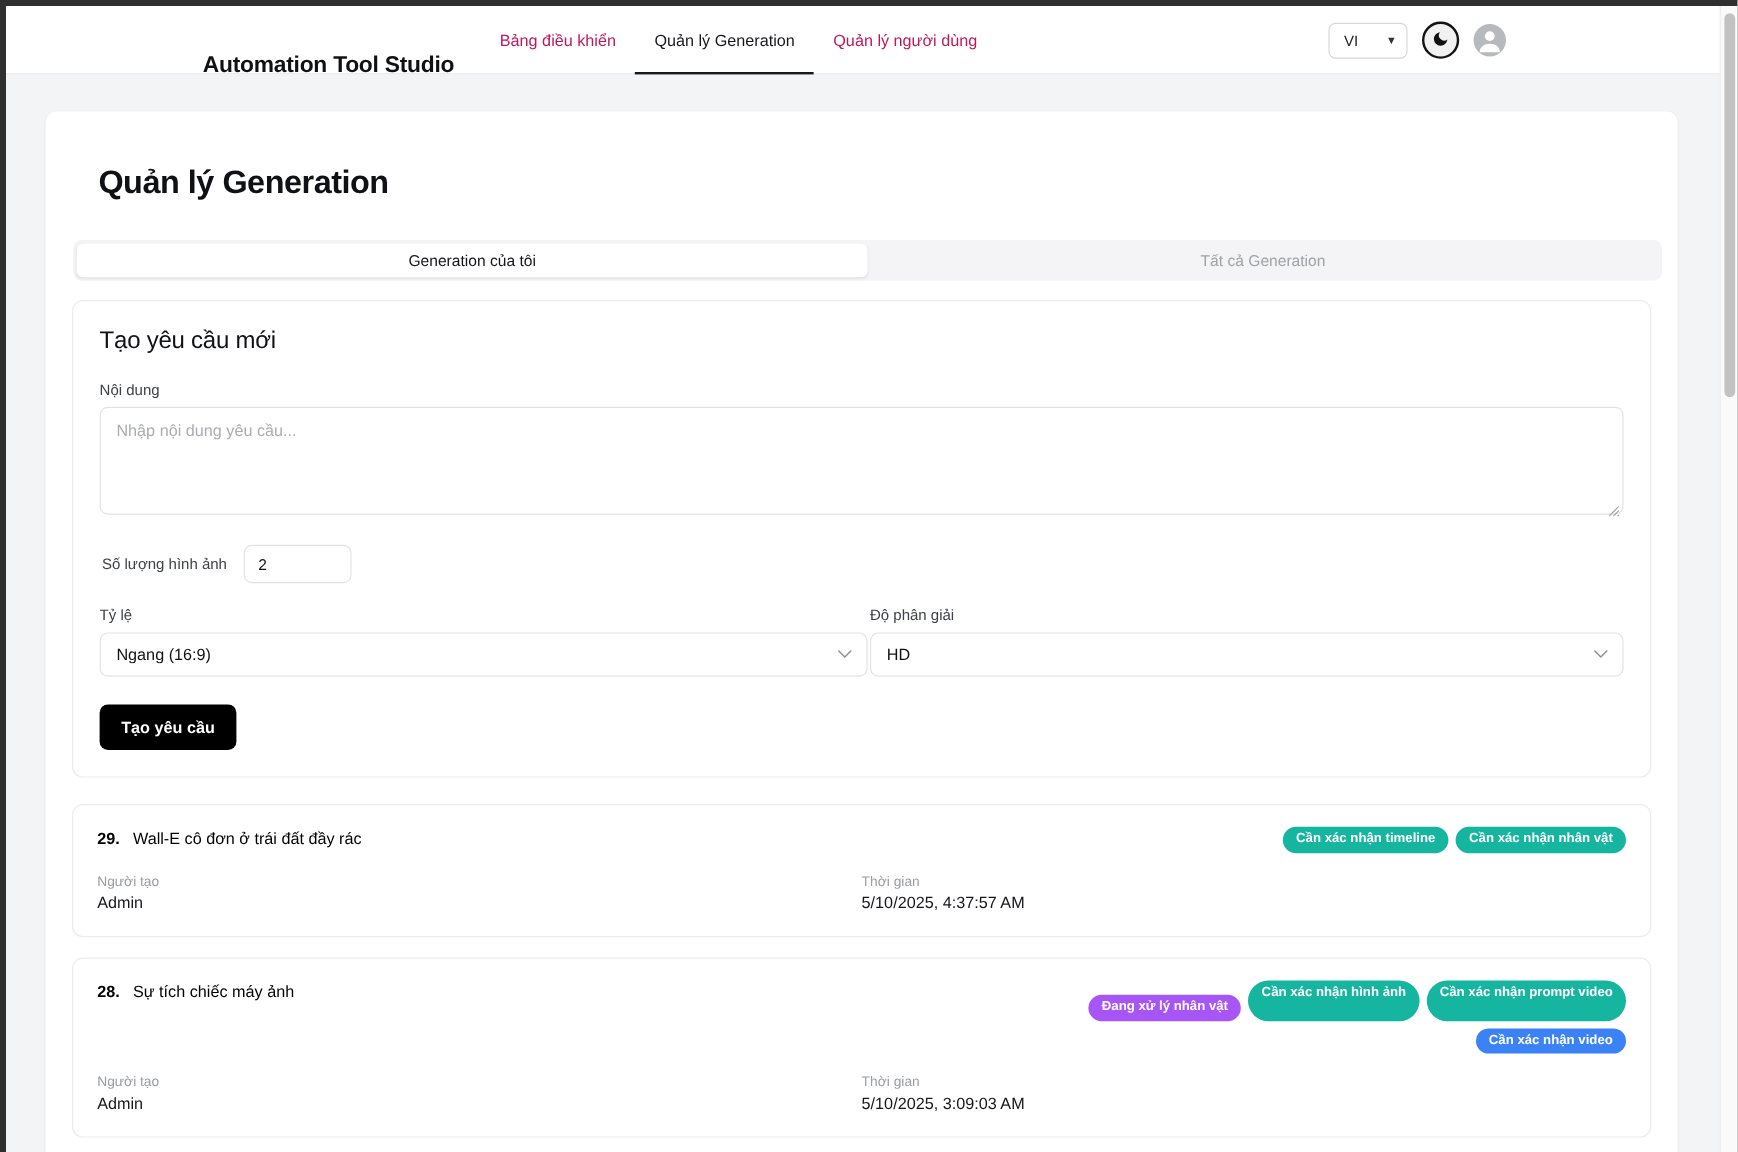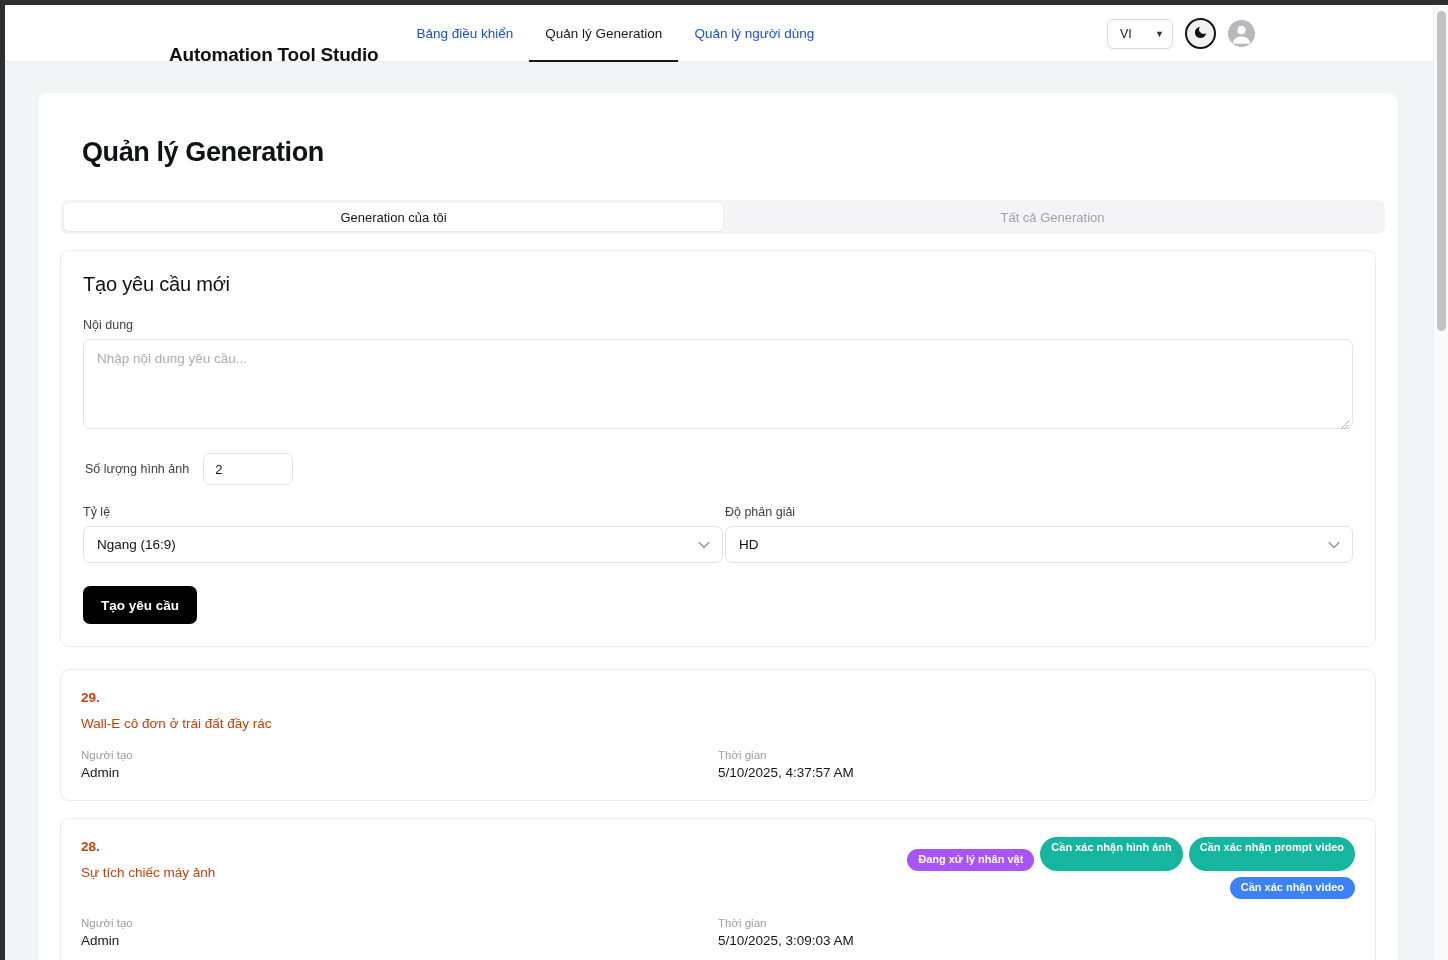--- a/index.html
+++ b/index.html
@@ -63,21 +63,21 @@
     display: flex;
     align-items: stretch;
     height: 57px;
     margin-left: 22px;
   }
   .navlink {
     display: flex;
     align-items: center;
     padding: 0 16px;
     font-size: 13.5px;
-    color: #1d4ed8;
+    color: #be185d;
     white-space: nowrap;
     cursor: pointer;
     position: relative;
     height: 57px;
   }
   .navlink.active {
     color: #17181b;
     font-weight: 500;
   }
   .navlink.active::after {
@@ -327,26 +327,25 @@
     background: #fff;
     cursor: pointer;
   }
   .gen-head {
     display: flex;
     justify-content: space-between;
     align-items: flex-start;
   }
   .gen-title {
     font-size: 13.5px;
-    color: #c2410c;
+    color: #000000;
     font-weight: 500;
     display: flex;
     gap: 11px;
     padding-top: 2px;
-    flex-direction: column;
   }
   .gen-num { font-weight: bold; }
   .badges {
     display: flex;
     flex-wrap: wrap;
     justify-content: flex-end;
     gap: 6px;
     max-width: 460px;
   }
   .badge {
@@ -496,20 +495,24 @@
         <button class="submit-btn">Tạo yêu cầu</button>
       </div>
 
       <div id="gen-list">
           <div class="gen-card">
             <div class="gen-head">
               <div class="gen-title">
                 <span class="gen-num">29.</span>
                 <span>Wall-E cô đơn ở trái đất đầy rác</span>
               </div>
+              <div class="badges">
+                <span class="badge" style="background: rgb(22, 181, 160);">Cần xác nhận timeline</span>
+                <span class="badge" style="background: rgb(22, 181, 160);">Cần xác nhận nhân vật</span>
+              </div>
             </div>
             <div class="meta-row">
               <div class="meta-col">
                 <div class="meta-label">Người tạo</div>
                 <div class="meta-value">Admin</div>
               </div>
               <div class="meta-col">
                 <div class="meta-label">Thời gian</div>
                 <div class="meta-value">5/10/2025, 4:37:57 AM</div>
               </div>

